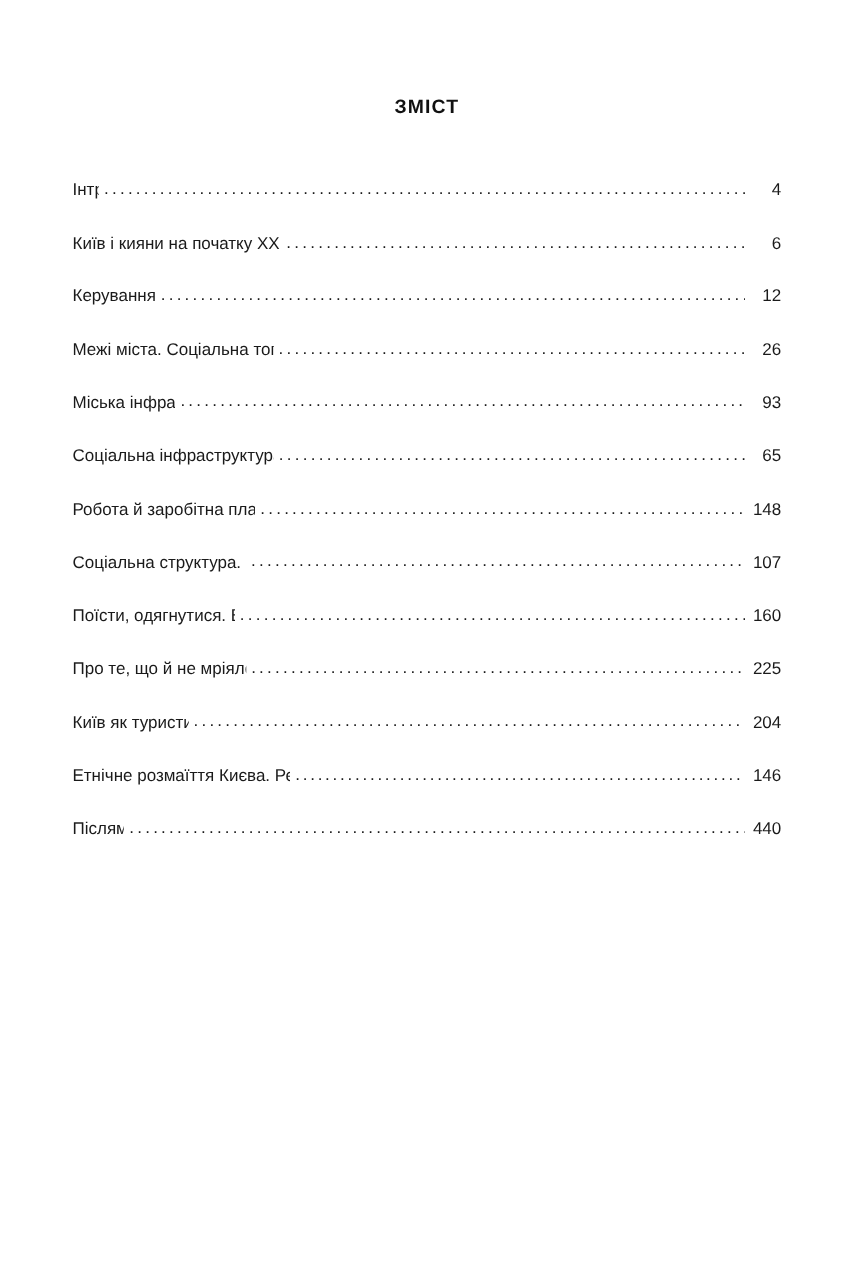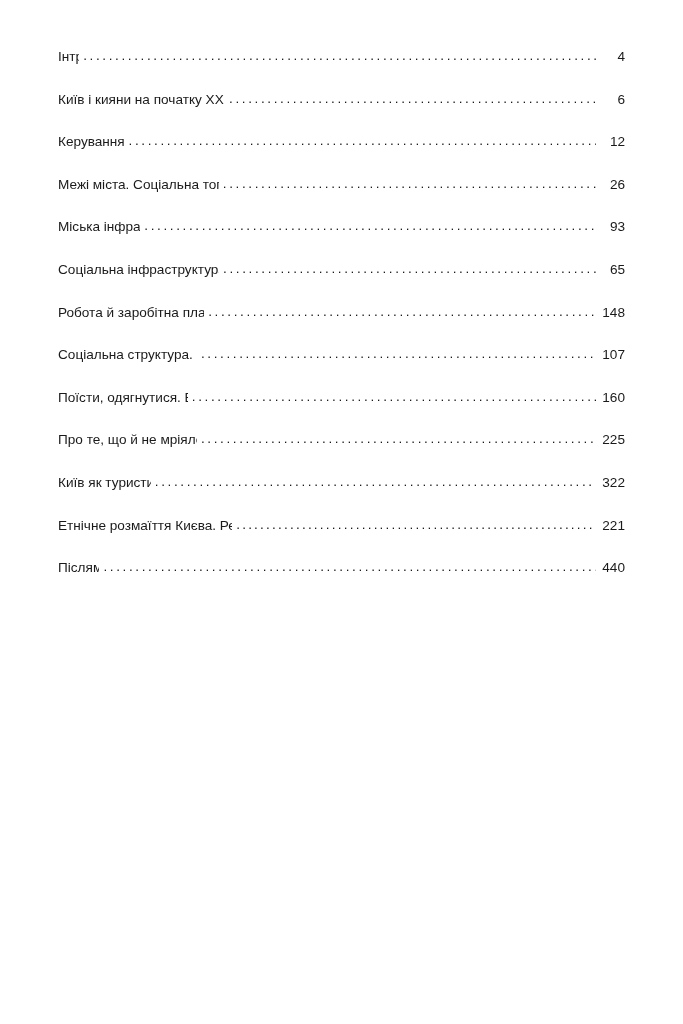--- a/index.html
+++ b/index.html
@@ -63,20 +63,21 @@
     min-width: 26px;
     font-size: 13.6px;
   }
   .tight .dots { letter-spacing: 2.2px; }
 </style>
 </head>
 <body>
 
 <div class="page">
 
+  <h1 class="toc-title">ЗМІСТ</h1>
 
   <div class="toc-list">
 
     <div class="toc-entry">
       <span class="entry-title">Інтро</span>
       <span class="dots">............................................................................................................................</span>
       <span class="page-num">4</span>
     </div>
 
     <div class="toc-entry">
@@ -129,27 +130,27 @@
 
     <div class="toc-entry">
       <span class="entry-title">Про те, що й не мріялось… Індустрія розваг</span>
       <span class="dots">............................................................................................................................</span>
       <span class="page-num">225</span>
     </div>
 
     <div class="toc-entry">
       <span class="entry-title">Київ як туристичний центр</span>
       <span class="dots">............................................................................................................................</span>
-      <span class="page-num">322</span>
+      <span class="page-num">204</span>
     </div>
 
     <div class="toc-entry tight">
       <span class="entry-title">Етнічне розмаїття Києва. Ресурс зростання чи конфлікт?</span>
       <span class="dots">............................................................................................................................</span>
-      <span class="page-num">221</span>
+      <span class="page-num">146</span>
     </div>
 
     <div class="toc-entry">
       <span class="entry-title">Післямова</span>
       <span class="dots">............................................................................................................................</span>
       <span class="page-num">440</span>
     </div>
 
   </div>
 </div>

